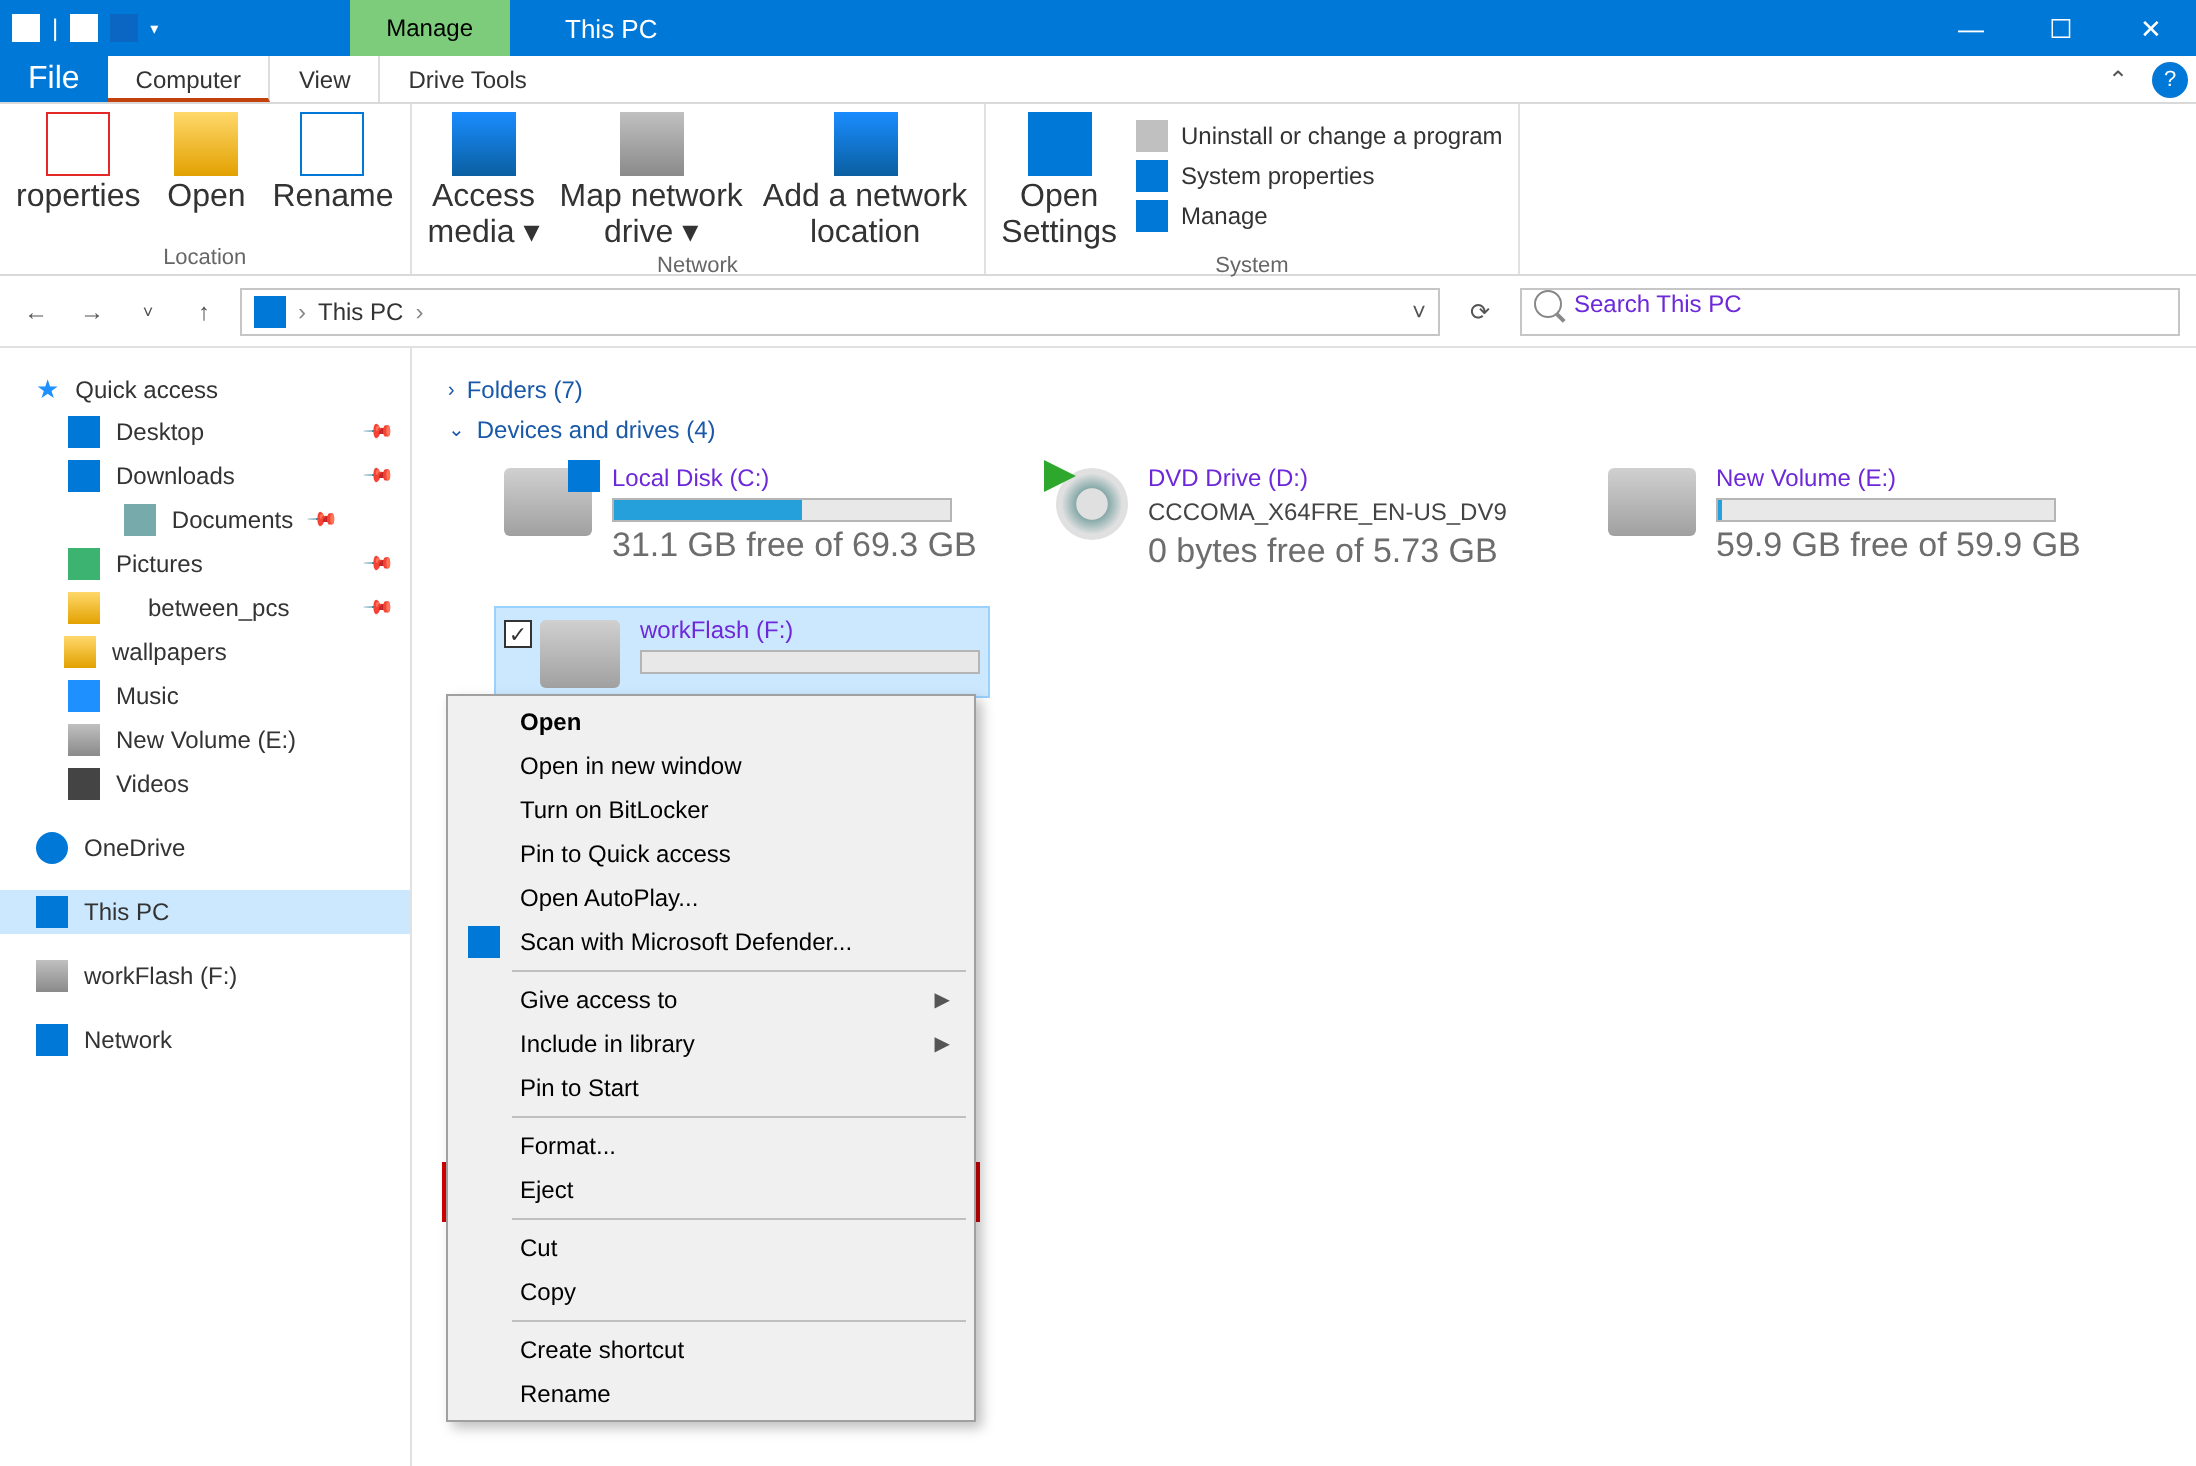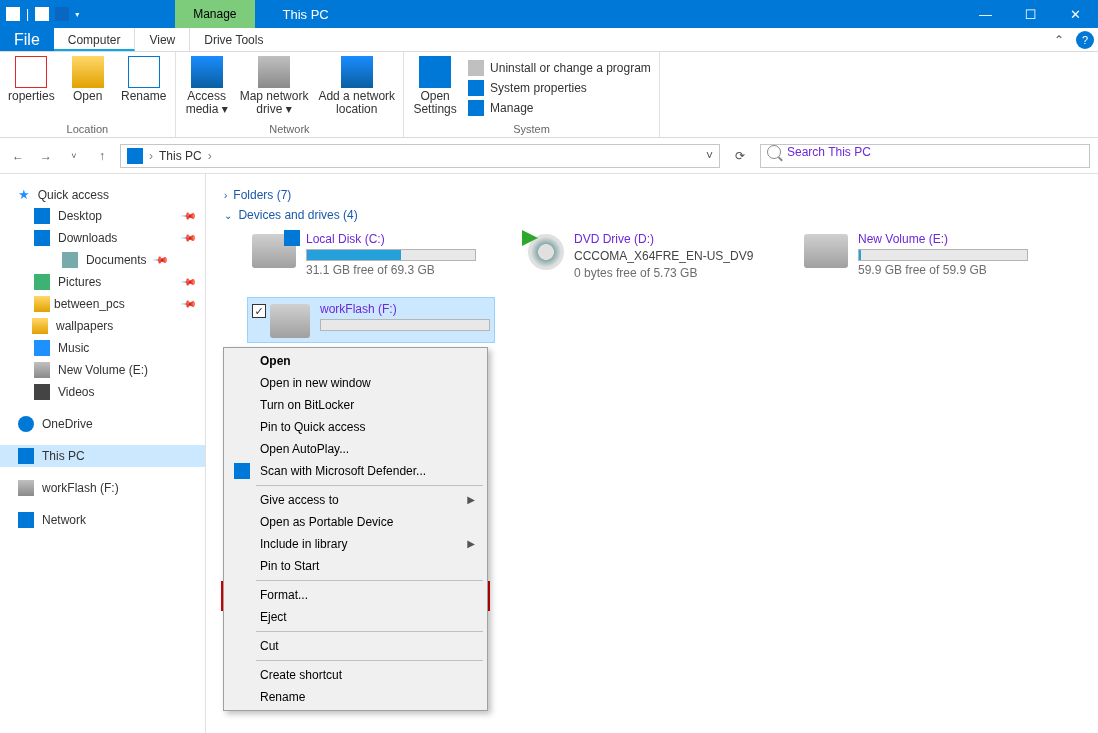--- a/index.html
+++ b/index.html
@@ -12,32 +12,32 @@
 .title-bar .qat .qat-dropdown { font-size: 8px; }
 .title-bar .context-tab { background: #7ccc7c; color: #000; padding: 0 18px; height: 28px; line-height: 28px; margin-left: 90px; }
 .title-bar .win-title { margin-left: 28px; font-size: 13px; }
 .title-bar .win-controls { margin-left: auto; display: flex; }
 .title-bar .win-controls div { width: 45px; height: 28px; display: flex; align-items: center; justify-content: center; font-size: 13px; }
 
 
 .ribbon-tabs { height: 24px; display: flex; align-items: stretch; border-bottom: 1px solid #d9d9d9; }
 .ribbon-tabs .file-tab { background: #0078d7; color: #fff; padding: 0 14px; line-height: 24px; font-size: 16px; }
 .ribbon-tabs .tab { padding: 0 14px; line-height: 24px; color: #333; border-right: 1px solid #ddd; background:#fff; }
-.ribbon-tabs .tab.active { border-bottom: 2px solid #0ea5e9; }
+.ribbon-tabs .tab.active { border-bottom: 2px solid #c2410c; }
 .ribbon-tabs .context-sub { padding: 0 14px; line-height: 24px; color:#333; }
 .ribbon-tabs .collapse { margin-left: auto; padding: 0 8px; line-height: 24px; color:#555; }
 .ribbon-tabs .help { width: 18px; height: 18px; border-radius: 50%; background:#0078d7; color:#fff; line-height:18px; text-align:center; margin: 3px 4px 0 4px; font-size:11px;}
 
 
 .ribbon { height: 86px; background: #fff; border-bottom: 1px solid #d9d9d9; display: flex; }
 .ribbon-group { border-right: 1px solid #e1e1e1; padding: 4px 8px 2px; display: flex; flex-direction: column; justify-content: space-between; }
 .ribbon-group-row { display: flex; gap: 10px; align-items: flex-start; }
 .ribbon-btn { display: flex; flex-direction: column; align-items: center; gap: 2px; color: #333; min-width: 46px; text-align:center;}
 .ribbon-btn .ico-lg { width: 32px; height: 32px; }
-.ribbon-btn .lbl2 { font-size: 12px; line-height: 1.1; white-space: pre-line; }
+.ribbon-btn .lbl2 { font-size: 16px; line-height: 1.1; white-space: pre-line; }
 .ribbon-grp-label { font-size: 11px; color: #666; text-align: center; margin-top: 2px;}
 .ribbon-small-list { display:flex; flex-direction:column; gap:4px; padding-top:4px;}
 .ribbon-small-item { display:flex; align-items:center; gap:6px; color:#333;}
 .ico-sm { width:16px; height:16px; display:inline-block; }
 
 
 .ico-folder { background: linear-gradient(#ffd86b,#e2a100);} 
 .ico-gear  { background: conic-gradient(#0078d7 0 100%); }
 .ico-net   { background: linear-gradient(#1a8cff,#0a5fa0);}
 .ico-drive { background: linear-gradient(#c0c0c0,#8a8a8a);}
@@ -78,21 +78,21 @@
 .drive.selected .chk { position:absolute; left:4px; top:6px; width:14px; height:14px; border:1px solid #333; background:#fff; display:flex; align-items:center; justify-content:center; font-size:11px; color:#333;}
 .drive-icon { width:44px; height:34px; background:linear-gradient(#d0d0d0,#a0a0a0); border-radius:3px; margin-top:2px;}
 .drive-icon.win { background:linear-gradient(#d0d0d0,#a0a0a0); position:relative;}
 .drive-icon.win::after { content:''; position:absolute; right:-4px; top:-4px; width:16px; height:16px; background:#0078d7;}
 .drive-icon.dvd { background:radial-gradient(circle,#e0e0e0 30%,#8aa 32%,#e0e0e0 60%); border-radius:50%; width:36px; height:36px; position:relative;}
 .drive-icon.dvd::before{ content:''; position:absolute; width:16px; height:16px; background:#2da82d; left:-6px; top:-4px; clip-path: polygon(0 0, 100% 50%, 0 100%);}
 .drive-info { flex:1; }
 .drive-name { color:#6d28d9; margin-bottom:3px; white-space:nowrap; overflow:hidden; text-overflow:ellipsis;}
 .capacity-bar { width: 170px; height:12px; border:1px solid #b5b5b5; background:#e8e8e8; position:relative; margin-bottom:2px;}
 .capacity-fill { height:100%; background:#26a0da;}
-.drive-free { color:#6d6d6d; font-size:12px;}
+.drive-free { color:#6d6d6d; font-size:17px;}
 
 
 .ctx-menu { position:absolute; left: 223px; top: 347px; width: 265px; background:#f0f0f0; border:1px solid #a0a0a0; box-shadow: 3px 3px 6px rgba(0,0,0,.25); padding: 2px 2px; z-index: 100;}
 .ctx-item { padding: 4px 30px 4px 34px; color:#000; position:relative; }
 .ctx-item.bold { font-weight:bold; }
 .ctx-item .arrow { position:absolute; right:10px; top:5px; font-size:10px; color:#555;}
 .ctx-item .cicon { position:absolute; left:8px; top:3px; width:16px; height:16px; }
 .ctx-sep { height:1px; background:#c0c0c0; margin: 3px 2px 3px 30px; }
 .ctx-highlight { position:absolute; border:3px solid #d10000; pointer-events:none;}
 
@@ -241,21 +241,21 @@
       <span class="pin-icon">📌</span>
     </div>
     <div class="nav-item" style="padding-left:34px; justify-content:space-between;">
       <span style="display:flex;align-items:center;gap:8px;">
           <span class="nicon" style="background:#3cb371"></span>
           <span>Pictures</span>
         </span>
       <span class="pin-icon">📌</span>
     </div>
     <div class="nav-item" style="padding-left:34px; justify-content:space-between;">
-      <span style="display:flex;align-items:center;gap:4px;">
+      <span style="display:flex;align-items:center;gap:24px;">
           <span class="nicon ico-folder"></span>
           <span>between_pcs</span>
         </span>
       <span class="pin-icon">📌</span>
     </div>
     <div class="nav-item" style="padding-left:32px">
       <span class="nicon ico-folder"></span>
         <span>wallpapers</span>
     </div>
     <div class="nav-item" style="padding-left:34px">
@@ -353,29 +353,29 @@
   <div class="ctx-item">Open AutoPlay...</div>
   <div class="ctx-item">
     <span class="cicon ico-shield"></span>
     <span>Scan with Microsoft Defender...</span>
   </div>
   <div class="ctx-sep"></div>
   <div class="ctx-item">
     <span>Give access to</span>
     <span class="arrow">▶</span>
   </div>
-  <div class="ctx-item">Open as Portable Device</div>
   <div class="ctx-item">
     <span>Include in library</span>
     <span class="arrow">▶</span>
   </div>
   <div class="ctx-item">Pin to Start</div>
   <div class="ctx-sep"></div>
   <div class="ctx-item" id="ctx-format">Format...</div>
   <div class="ctx-item">Eject</div>
   <div class="ctx-sep"></div>
   <div class="ctx-item">Cut</div>
+  <div class="ctx-item">Copy</div>
   <div class="ctx-sep"></div>
   <div class="ctx-item">Create shortcut</div>
   <div class="ctx-item">Rename</div>
 </div>
 
 <div class="ctx-highlight" style="left:221px; top:581px; width:269px; height:30px;"></div>
 
 </body></html>

